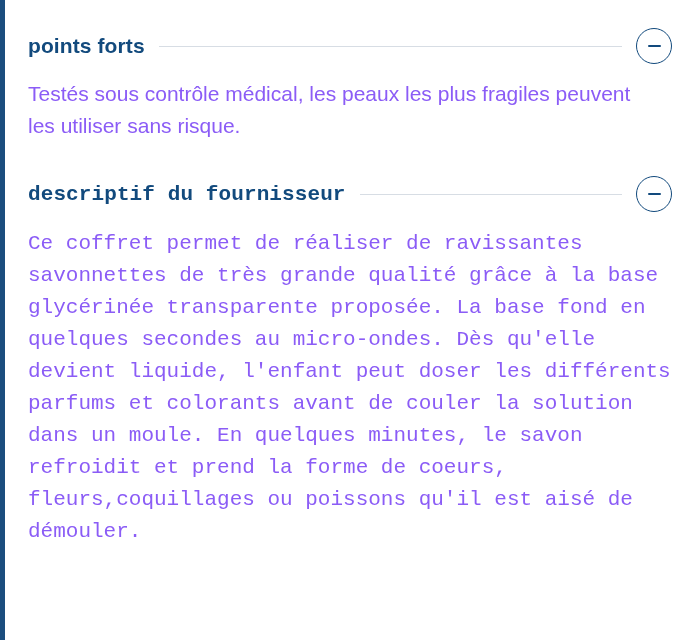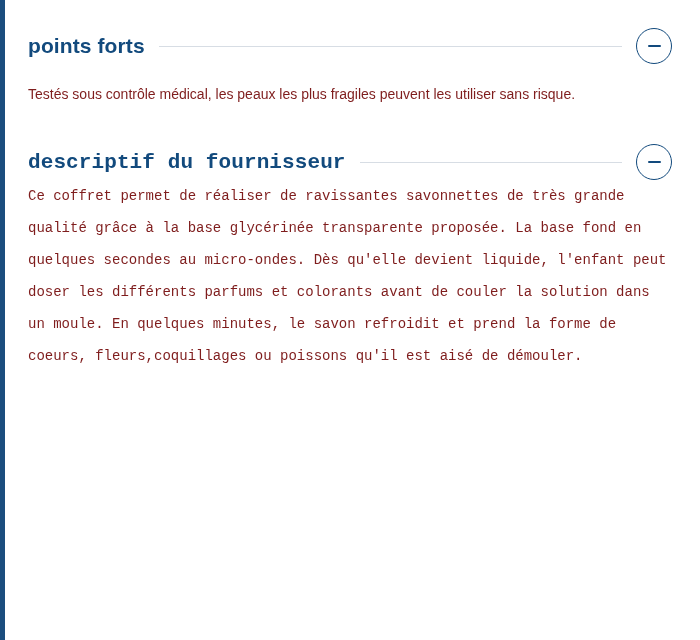--- a/index.html
+++ b/index.html
@@ -65,39 +65,39 @@
     padding: 0;
   }
   .toggle .minus {
     display: block;
     width: 13px;
     height: 1.8px;
     background: #124a7d;
     border-radius: 1px;
   }
   .body-text {
-    font-size: 14px;
+    font-size: 21px;
     line-height: 32px;
-    color: #7f1d1d;
+    color: #8b5cf6;
     margin: 14px 0 0 0;
     max-width: 640px;
   }
   #section-1 {
     padding-top: 28px;
   }
   #section-1 .body-text {
     max-width: 620px;
   }
   #section-2 {
     padding-top: 34px;
     font-family: Liberation Mono, monospace;
   }
   #section-2 .body-text {
     max-width: 648px;
-    margin-top: 0;
+    margin-top: 16px;
   }
 </style>
 </head>
 <body>
 
 <div class="page">
 
   <div class="left-rail"></div>
 
   <section class="section" id="section-1">

